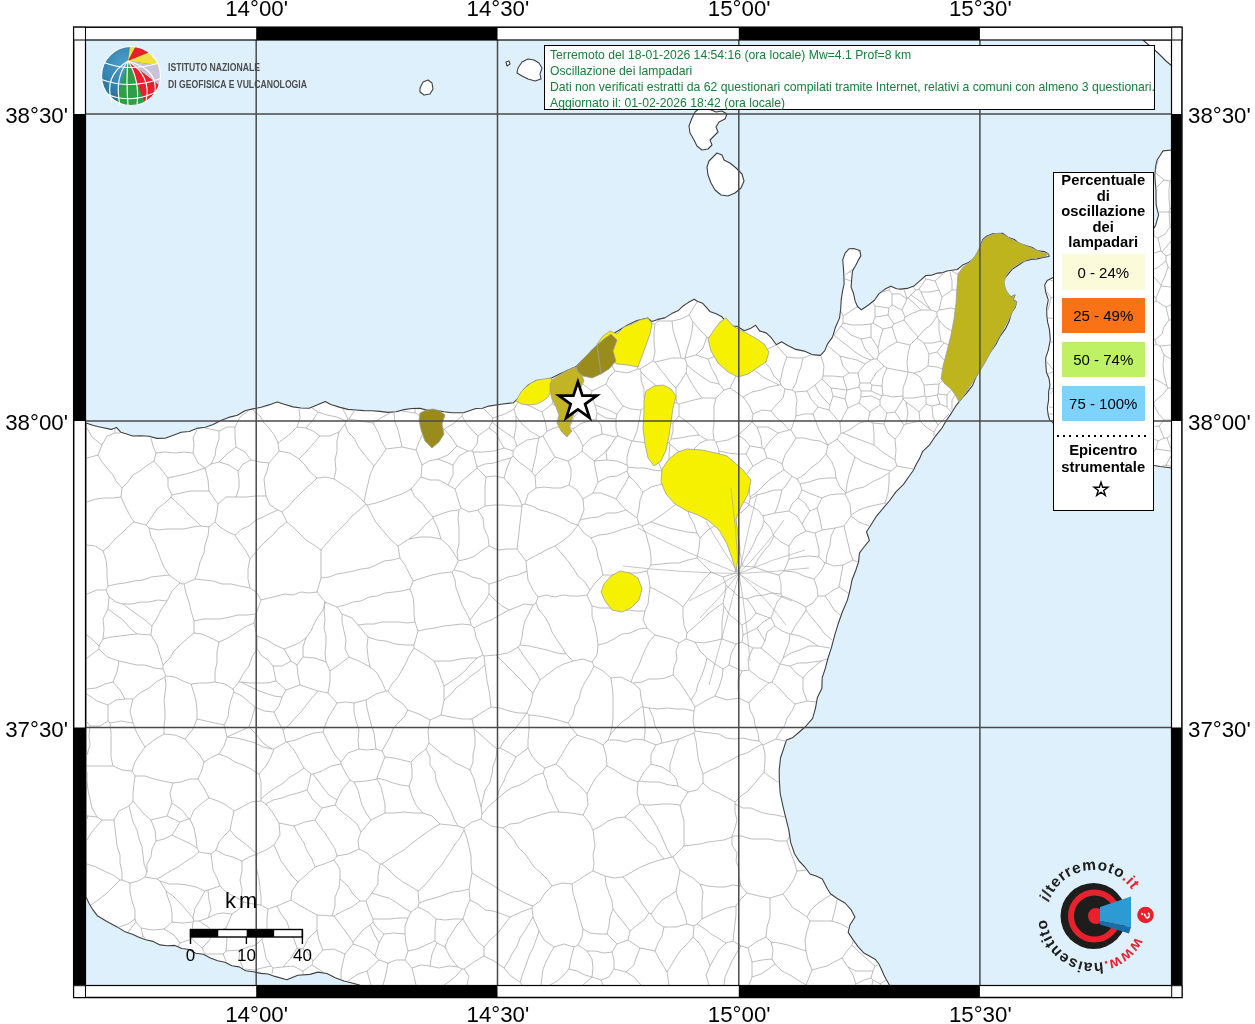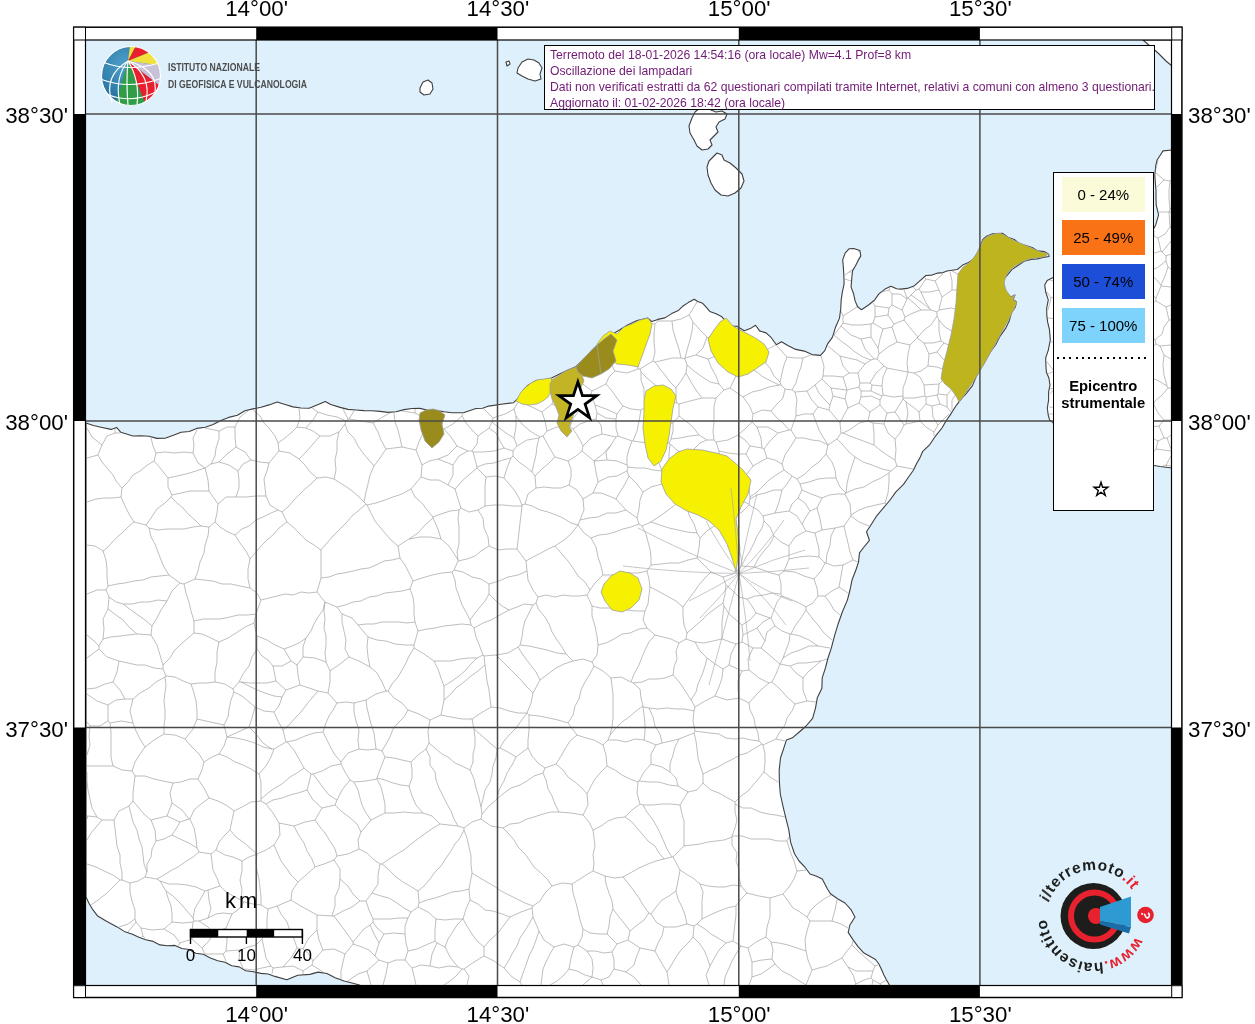--- a/index.html
+++ b/index.html
@@ -1,21 +1,21 @@
 <!DOCTYPE html>
 <html><head><meta charset="utf-8"><style>
 *{margin:0;padding:0;box-sizing:border-box}
 body{width:1255px;height:1024px;background:#fff;font-family:"Liberation Sans",sans-serif;position:relative;overflow:hidden}
 .lab{position:absolute;font-size:22.3px;color:#000;white-space:nowrap}
-#infobox{position:absolute;left:544px;top:44.5px;width:611px;height:65.5px;background:#fff;border:1.6px solid #000;font-size:12.2px;line-height:16.1px;padding:1px 0 0 5px;color:#701a75;white-space:nowrap}
+#infobox{position:absolute;left:544px;top:44.5px;width:611px;height:65.5px;background:#fff;border:1.6px solid #000;font-size:12.2px;line-height:16.1px;padding:1px 0 0 5px;color:#15803d;white-space:nowrap}
 #legend{position:absolute;left:1052.5px;top:172px;width:101.5px;height:338.5px;background:#fff;border:1.6px solid #000;text-align:center;color:#000}
 #legend .t{font-weight:bold;font-size:14.8px;line-height:15.6px;margin-top:0px}
 .sw{width:83px;height:35.2px;margin:8.6px auto 0 auto;font-weight:normal;font-size:15px;display:flex;align-items:center;justify-content:center}
 #dots{height:2px;background-image:repeating-linear-gradient(90deg,#000 0 2px,transparent 2px 6.2px);margin:14px 3px 0 3px}
-#epi{font-weight:bold;font-size:14.8px;line-height:16.5px;margin-top:19px}
+#epi{font-weight:bold;font-size:14.8px;line-height:16.5px;margin-top:5px}
 </style></head><body>
 <svg width="1255" height="1024" viewBox="0 0 1255 1024" style="position:absolute;left:0;top:0">
 <defs>
 <clipPath id="mapclip">
         <rect x="85.5" y="40" width="1086" height="945.5"></rect>
       </clipPath>
 <radialGradient id="globe" cx="0.38" cy="0.3" r="0.85">
 <stop offset="0" stop-color="#4d9fc9"></stop>
         <stop offset="0.55" stop-color="#2e7ca9"></stop>
         <stop offset="1" stop-color="#1d5d87"></stop>
@@ -142,21 +142,22 @@
 <div class="lab" style="left:1188px;top:716.5px">37°30'</div>
 <div class="lab" style="left:225px;top:888px;font-size:22px;letter-spacing:3px">km</div>
 <div class="lab" style="left:185.8px;top:945.5px;font-size:17px">0</div>
 <div class="lab" style="left:237px;top:945.5px;font-size:17px">10</div>
 <div class="lab" style="left:293px;top:945.5px;font-size:17px">40</div>
 <div id="infobox">Terremoto del 18-01-2026 14:54:16 (ora locale) Mw=4.1 Prof=8 km<br>
 Oscillazione dei lampadari<br>
 Dati non verificati estratti da 62 questionari compilati tramite Internet, relativi a comuni con almeno 3 questionari.<br>
 Aggiornato il: 01-02-2026 18:42 (ora locale)</div>
 <div id="legend">
+<div class="t">Percentuale<br>di<br>oscillazione<br>dei<br>lampadari</div>
 <div class="sw" style="background:#fbfbda;margin-top:3.5px">0 - 24%</div>
 <div class="sw" style="background:#f97316">25 - 49%</div>
-<div class="sw" style="background:#1d4ed8">50 - 74%</div>
+<div class="sw" style="background:#bef264">50 - 74%</div>
 <div class="sw" style="background:#7dd3fc">75 - 100%</div>
 <div id="dots"></div>
 <div id="epi">Epicentro<br>strumentale</div>
 </div>
 <svg width="24" height="23" viewBox="0 0 24 23" style="position:absolute;left:1089px;top:478px">
     <path d="M12.0 4.2 L13.6 9.2 L18.9 9.2 L14.7 12.4 L16.3 17.4 L12.0 14.3 L7.7 17.4 L9.3 12.4 L5.1 9.2 L10.4 9.2 Z" fill="#fff" stroke="#000" stroke-width="1.4" stroke-miterlimit="12"></path>
   </svg>
 </body></html>

